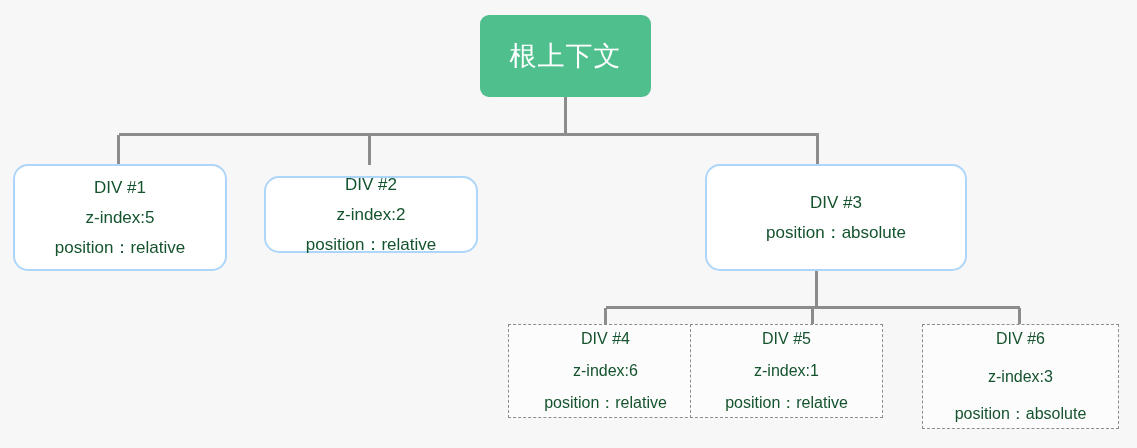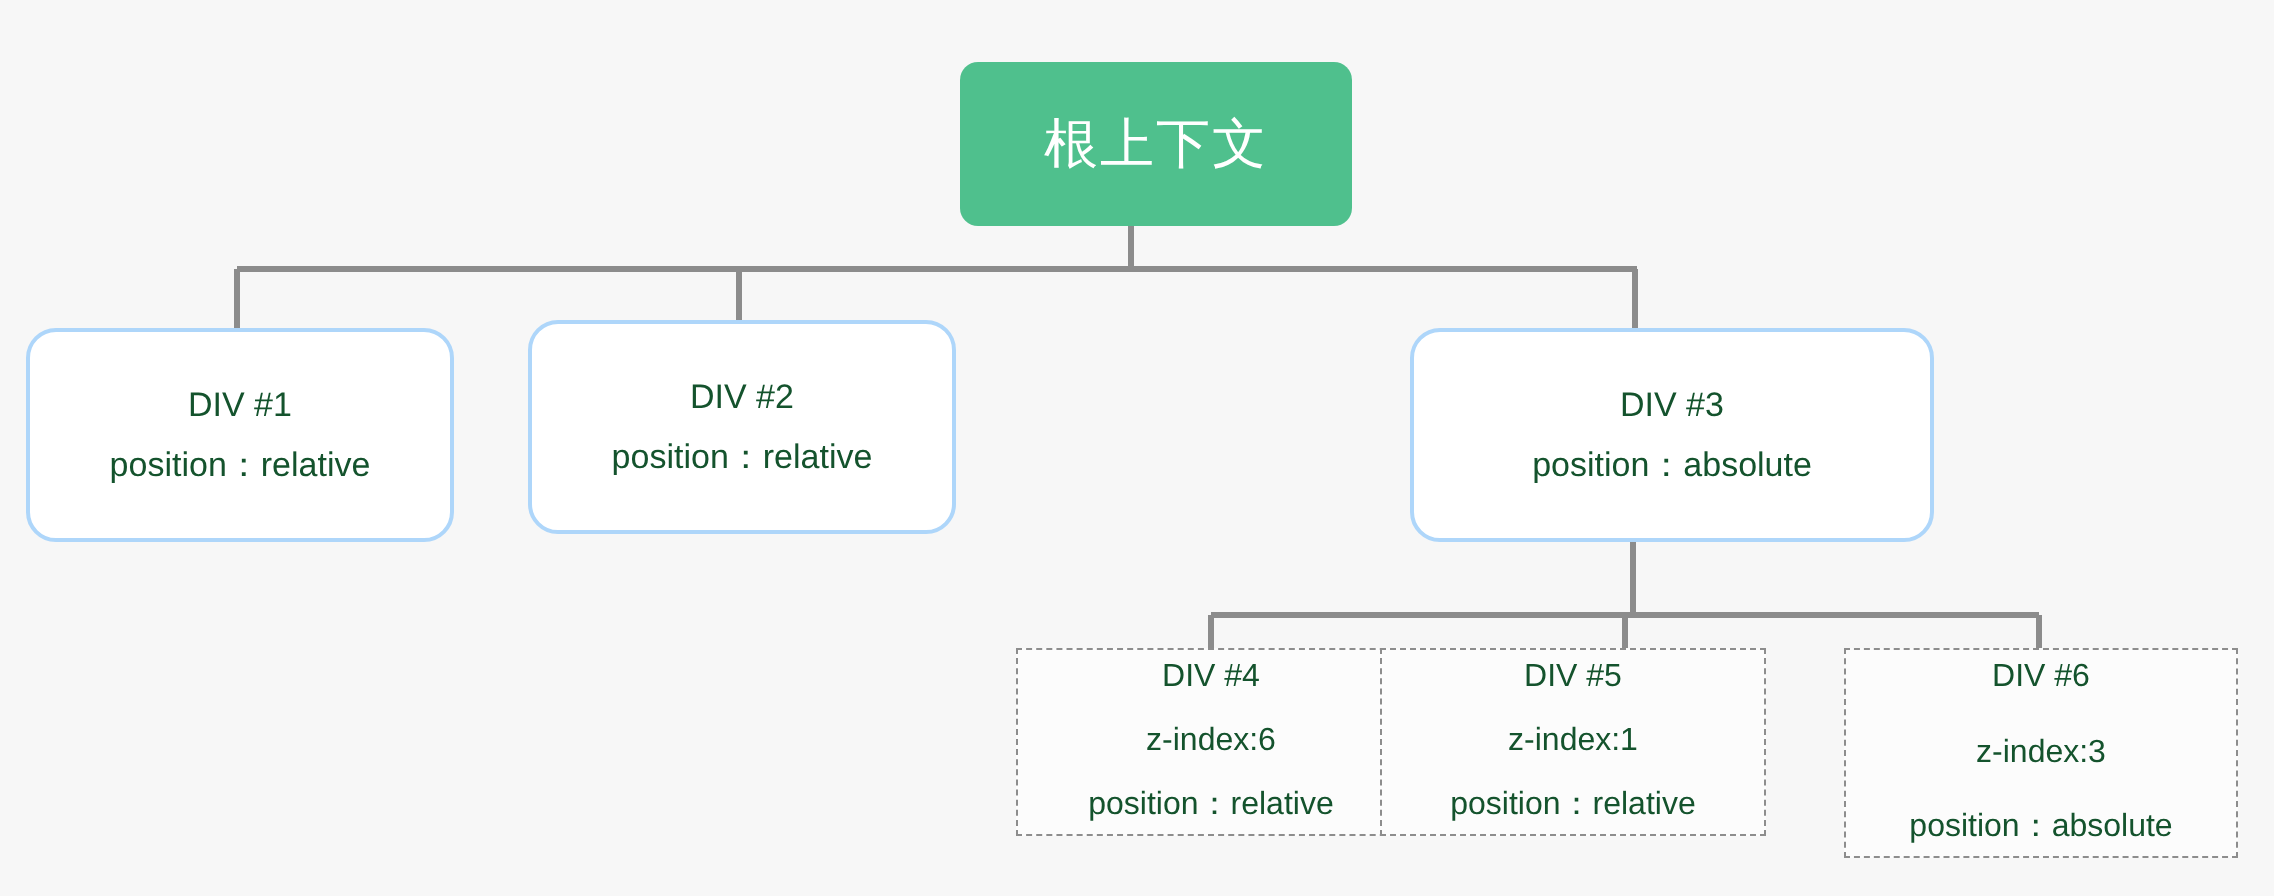--- a/index.html
+++ b/index.html
@@ -97,31 +97,33 @@
       <path d="M816.5 271 L816.5 307.5"></path>
 
       <path d="M605.5 307.5 L1019.5 307.5"></path>
 
       <path d="M605.5 307.5 L605.5 325"></path>
       <path d="M812.5 307.5 L812.5 325"></path>
       <path d="M1019.5 307.5 L1019.5 325"></path>
     </g>
   </svg>
 
-  <div class="node node-root" style="left:480px; top:15px; width:196px; height:82px;margin-top:16px;">
+  <div class="node node-root" style="left:480px; top:15px; width:171px; height:82px;">
     <div class="line1">根上下文</div>
   </div>
 
   <div class="node node-box" style="left:13px; top:164px; width:214px; height:107px;">
     <div class="line">DIV #1</div>
+    <div class="line">z-index:5</div>
     <div class="line">position：relative</div>
   </div>
 
-  <div class="node node-box" style="left:264px; top:160px; width:214px; height:107px;">
+  <div class="node node-box" style="left:264px; top:176px; width:214px; height:77px;">
     <div class="line">DIV #2</div>
+    <div class="line">z-index:2</div>
     <div class="line">position：relative</div>
   </div>
 
   <div class="node node-box" style="left:705px; top:164px; width:262px; height:107px;">
     <div class="line">DIV #3</div>
     <div class="line">position：absolute</div>
   </div>
 
   <div class="node node-dashed" style="left:508px; top:324px; width:195px; height:94px;">
     <div class="line">DIV #4</div>

